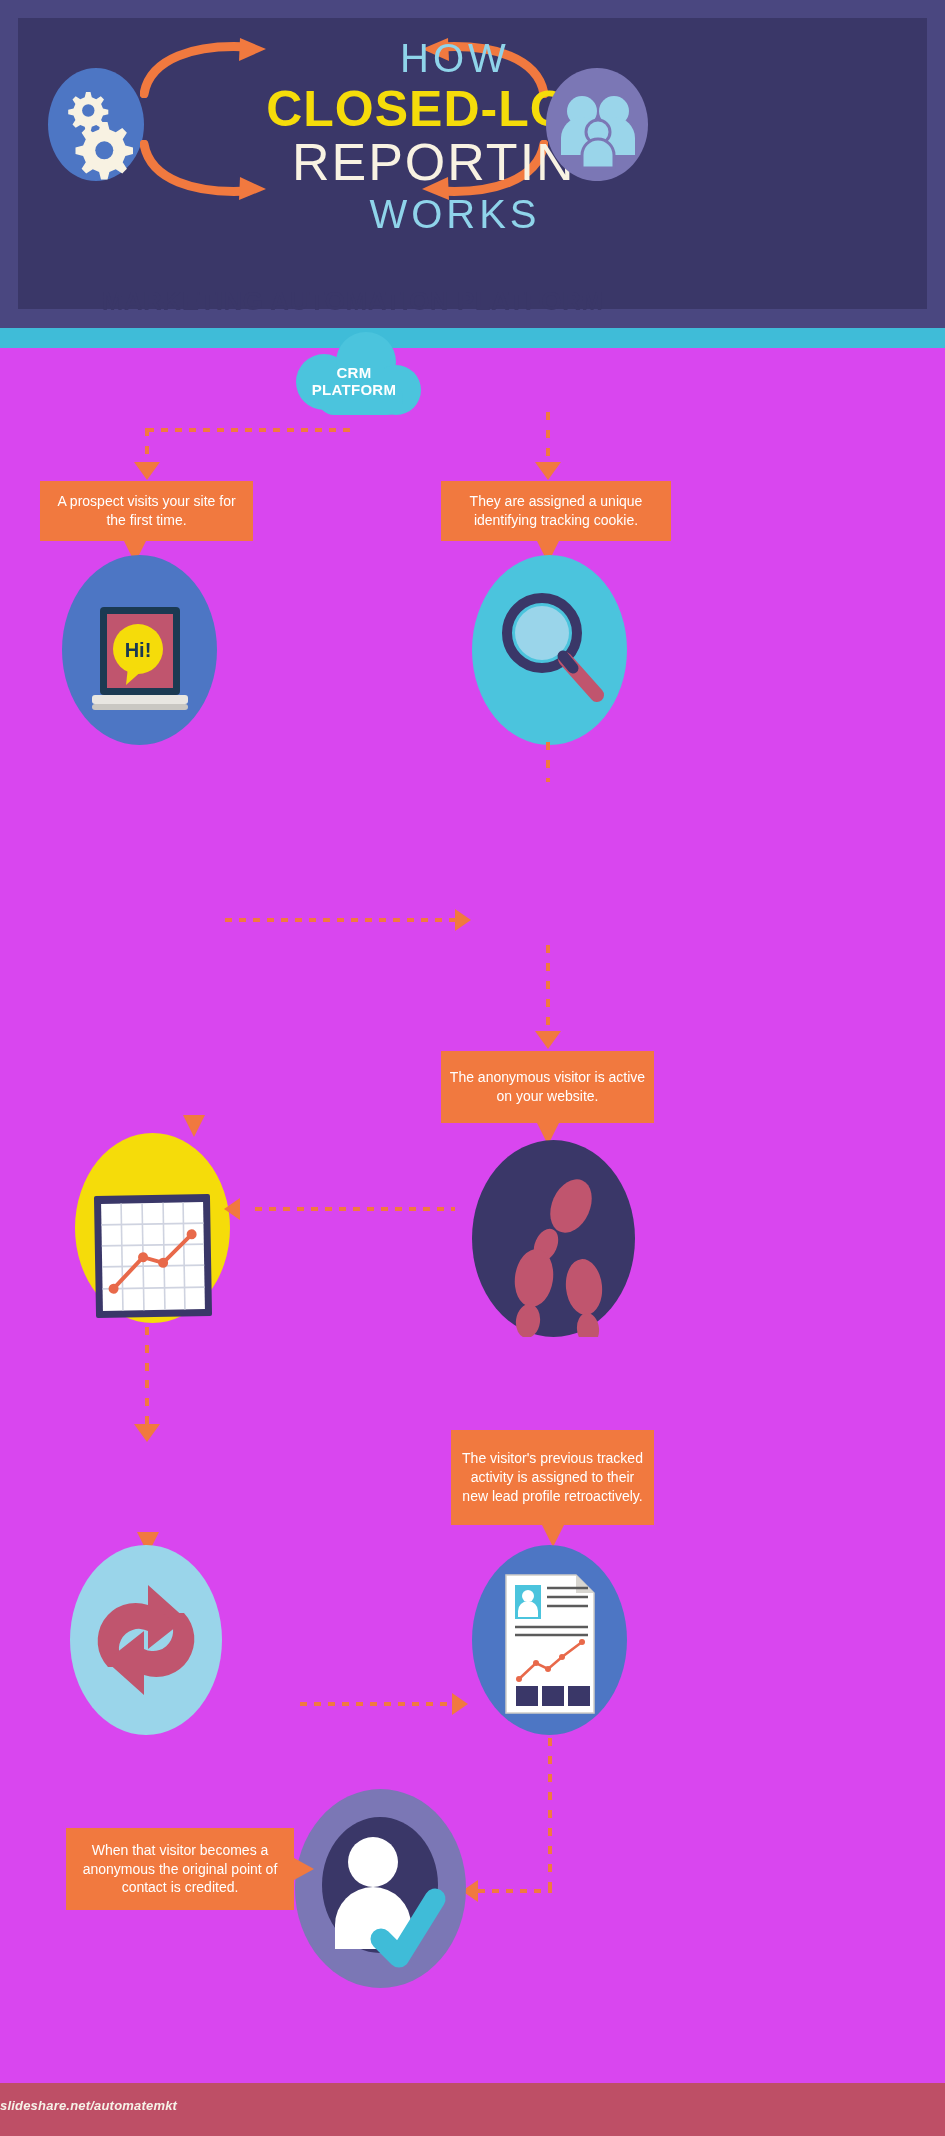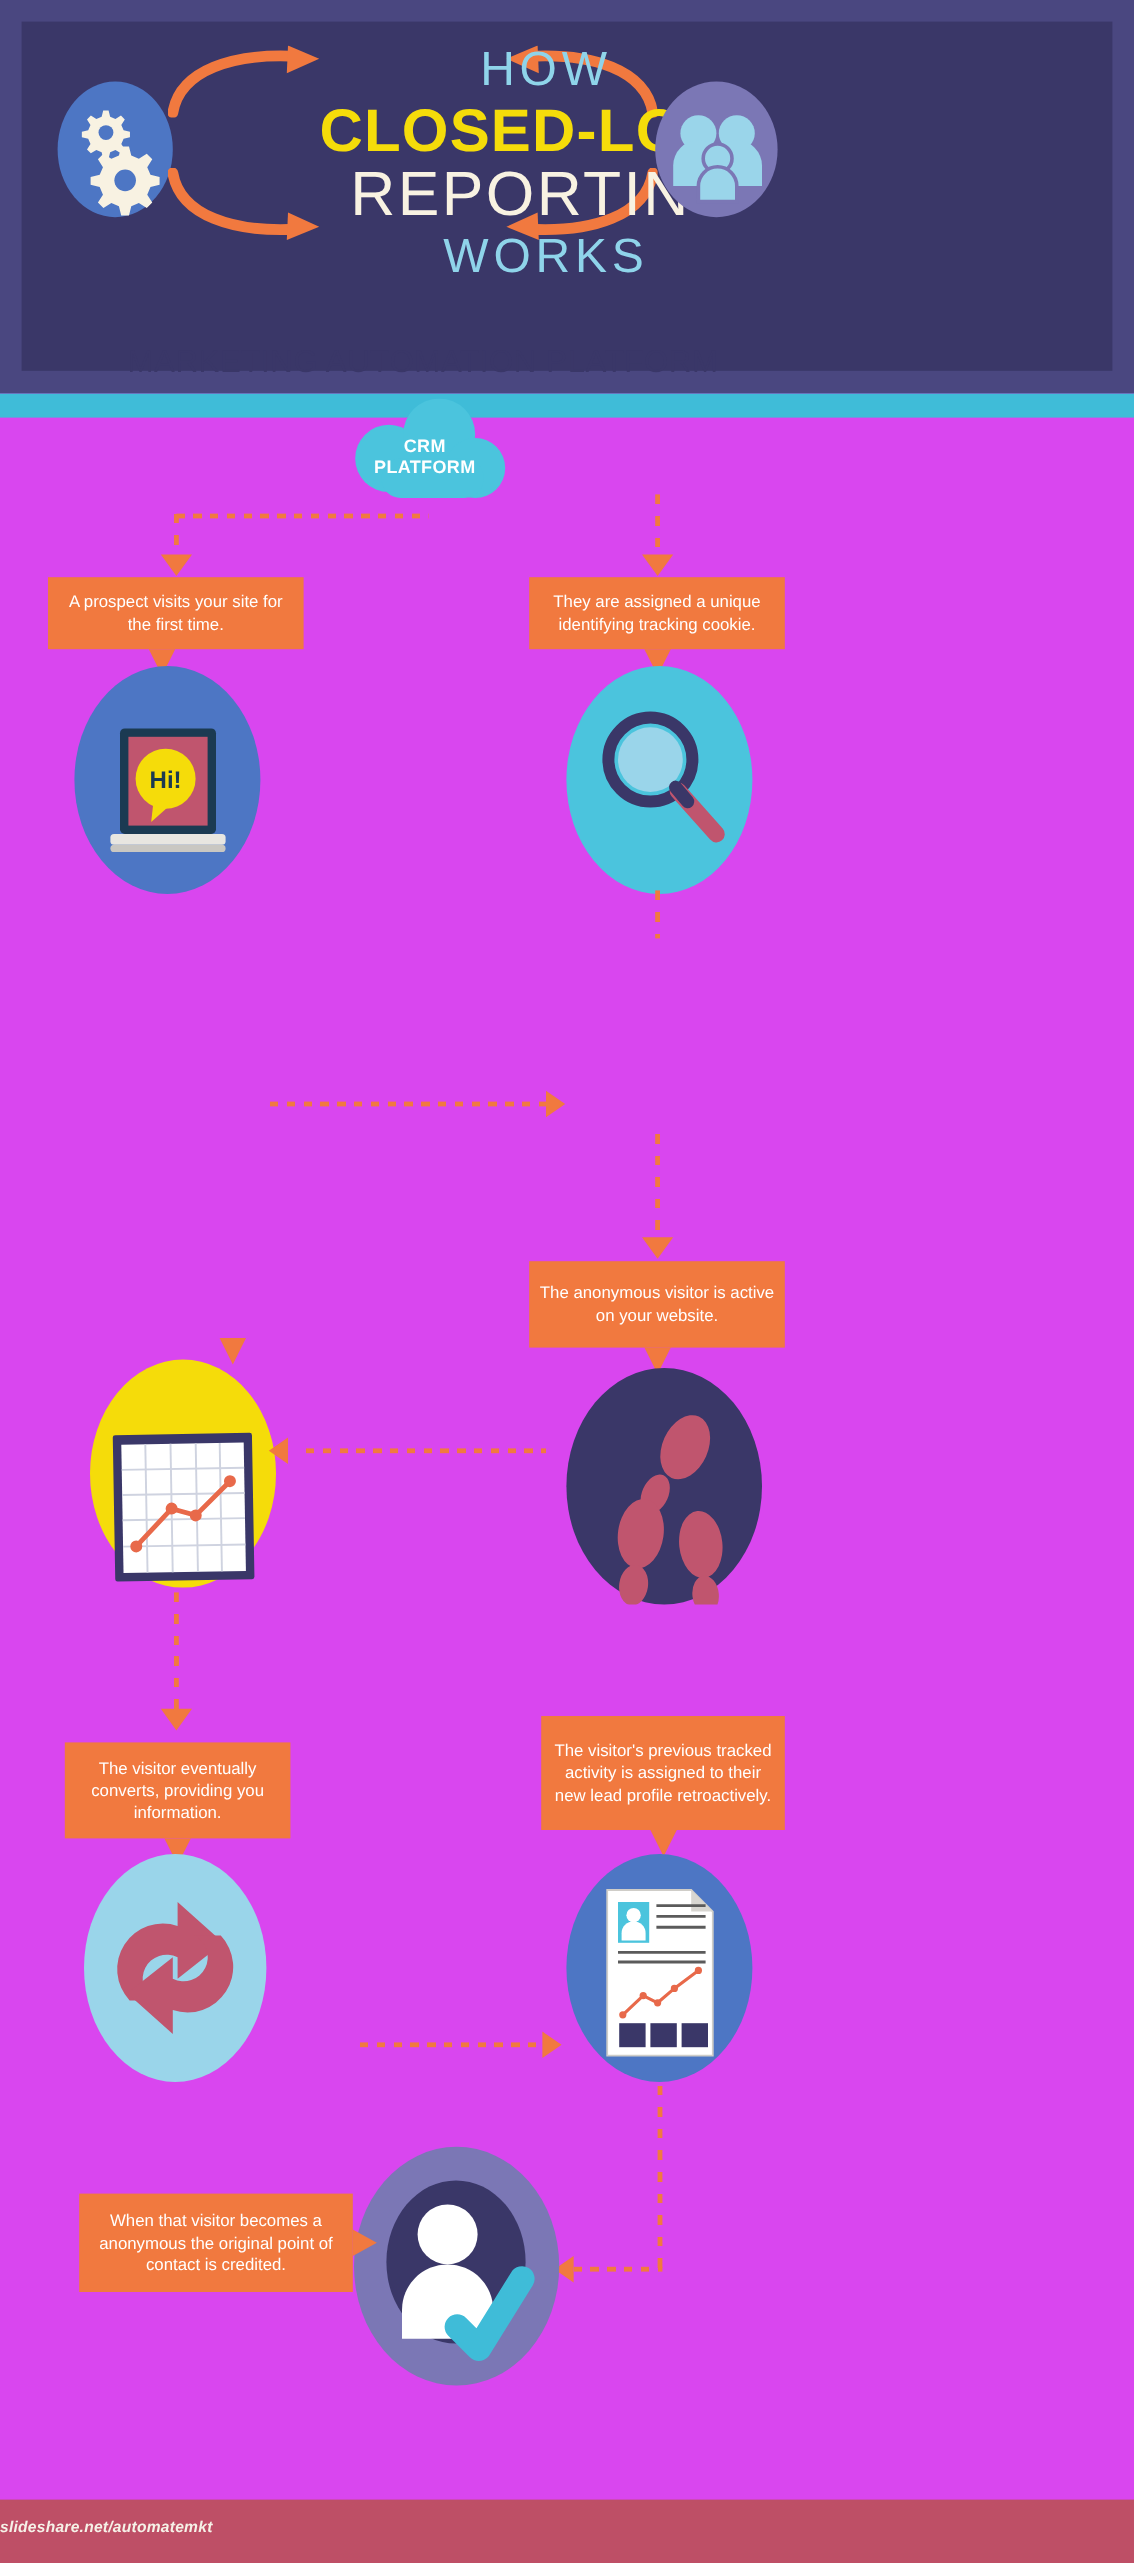--- a/index.html
+++ b/index.html
@@ -87,21 +87,21 @@
   .hdr-arrow { position: absolute; }
 
   
   #section-title {
     position: absolute;
     left: 0; top: 286px;
     width: 705px;
     text-align: center;
     color: #3a3768;
     font-size: 26px;
-    font-weight: normal;
+    font-weight: bold;
     letter-spacing: 0.5px;
   }
 
   
   #crm-cloud {
     position: absolute;
     left: 278px; top: 332px;
     width: 152px; height: 90px;
   }
   #crm-label {
@@ -292,21 +292,21 @@
       <rect x="38" y="52" width="80" height="88" rx="4" fill="#1b3a52"></rect>
       <rect x="45" y="59" width="66" height="74" fill="#c0556e"></rect>
       <rect x="30" y="140" width="96" height="9" rx="3" fill="#e8e6e1"></rect>
       <rect x="30" y="149" width="96" height="6" rx="3" fill="#c9c7c2"></rect>
       <circle cx="76" cy="94" r="25" fill="#f5dc0a"></circle>
       <polygon points="66,112 64,130 82,114" fill="#f5dc0a"></polygon>
       <text x="76" y="102" font-family="'Liberation Sans',sans-serif" font-size="20" font-weight="bold" fill="#1b3a52" text-anchor="middle">Hi!</text>
     </svg>
   </div>
 
-  <div class="step-box" style="left:441px; top:481px; width:213px; height:60px;">They are assigned a unique identifying tracking cookie.</div>
+  <div class="step-box" style="left:441px; top:481px; width:230px; height:60px;">They are assigned a unique identifying tracking cookie.</div>
   <div class="box-tail" style="left:537px; top:541px;"></div>
 
   <div class="node-circle" style="left:472px; top:555px; width:155px; height:190px; background:#4bc4dd;">
     <svg width="155" height="190" viewBox="0 0 155 190">
       <circle cx="70" cy="78" r="35" fill="none" stroke="#3a3768" stroke-width="10"></circle>
       <circle cx="70" cy="78" r="27" fill="#9ad5ea"></circle>
       <line x1="93" y1="104" x2="125" y2="140" stroke="#c0556e" stroke-width="14" stroke-linecap="round"></line>
       <line x1="91" y1="101" x2="101" y2="113" stroke="#3a3768" stroke-width="11" stroke-linecap="round"></line>
     </svg>
   </div>
@@ -360,21 +360,20 @@
     </svg>
   </div>
 
   <div class="dots-h" style="left:255px; top:1207px; width:200px;"></div>
   <div class="arrow-left" style="left:224px; top:1198px;"></div>
 
   <div class="dots-v" style="left:145px; top:1327px; height:60px;"></div>
   <div class="arrow-down" style="left:134px; top:1424px;"></div>
   <div class="dots-v" style="left:145px; top:1380px; height:48px;"></div>
 
-  <div class="step-box" style="left:54px; top:1452px; width:188px; height:80px;">The visitor eventually converts, providing you information.</div>
   <div class="box-tail" style="left:137px; top:1532px;"></div>
 
   <div class="node-circle" style="left:70px; top:1545px; width:152px; height:190px; background:#9ad5ea;">
     <svg width="152" height="190" viewBox="0 0 152 190">
       <g fill="#c0556e">
         <path d="M38 122 A38 38 0 0 1 78 60 L78 40 L116 74 L78 104 L78 86 A20 20 0 0 0 60 122 Z"></path>
         <path d="M114 68 A38 38 0 0 1 74 130 L74 150 L36 116 L74 86 L74 104 A20 20 0 0 0 92 68 Z"></path>
       </g>
     </svg>
   </div>

